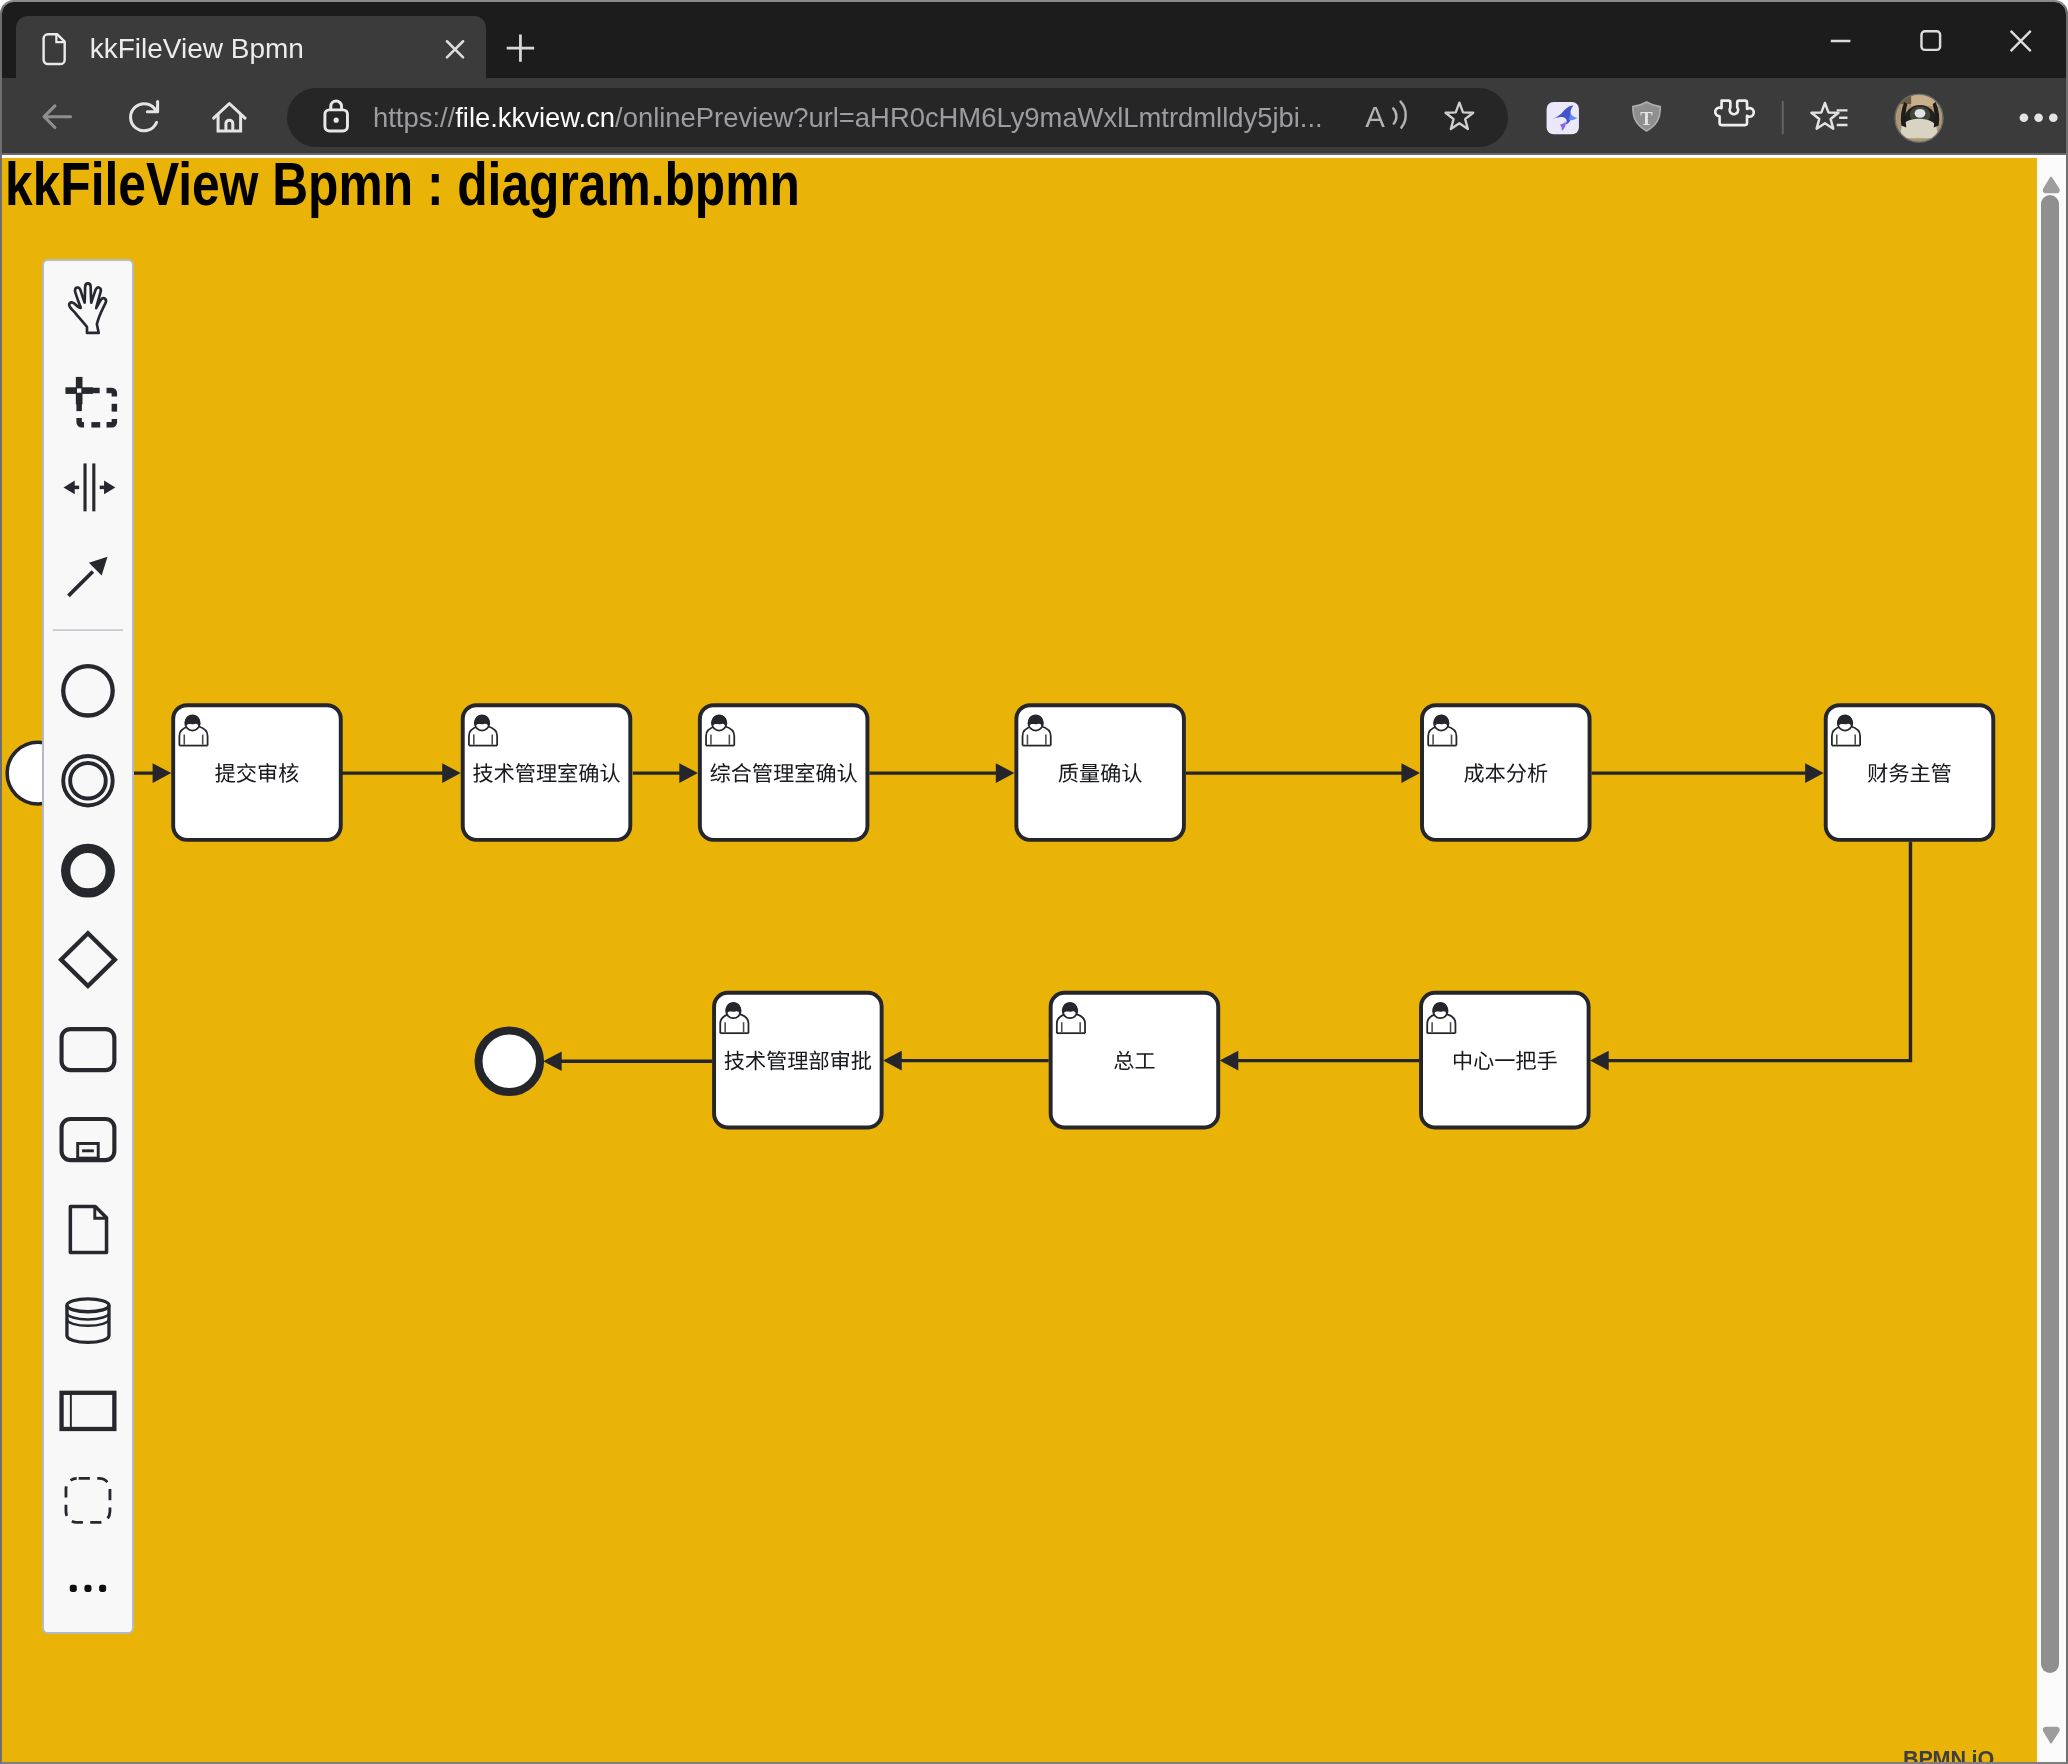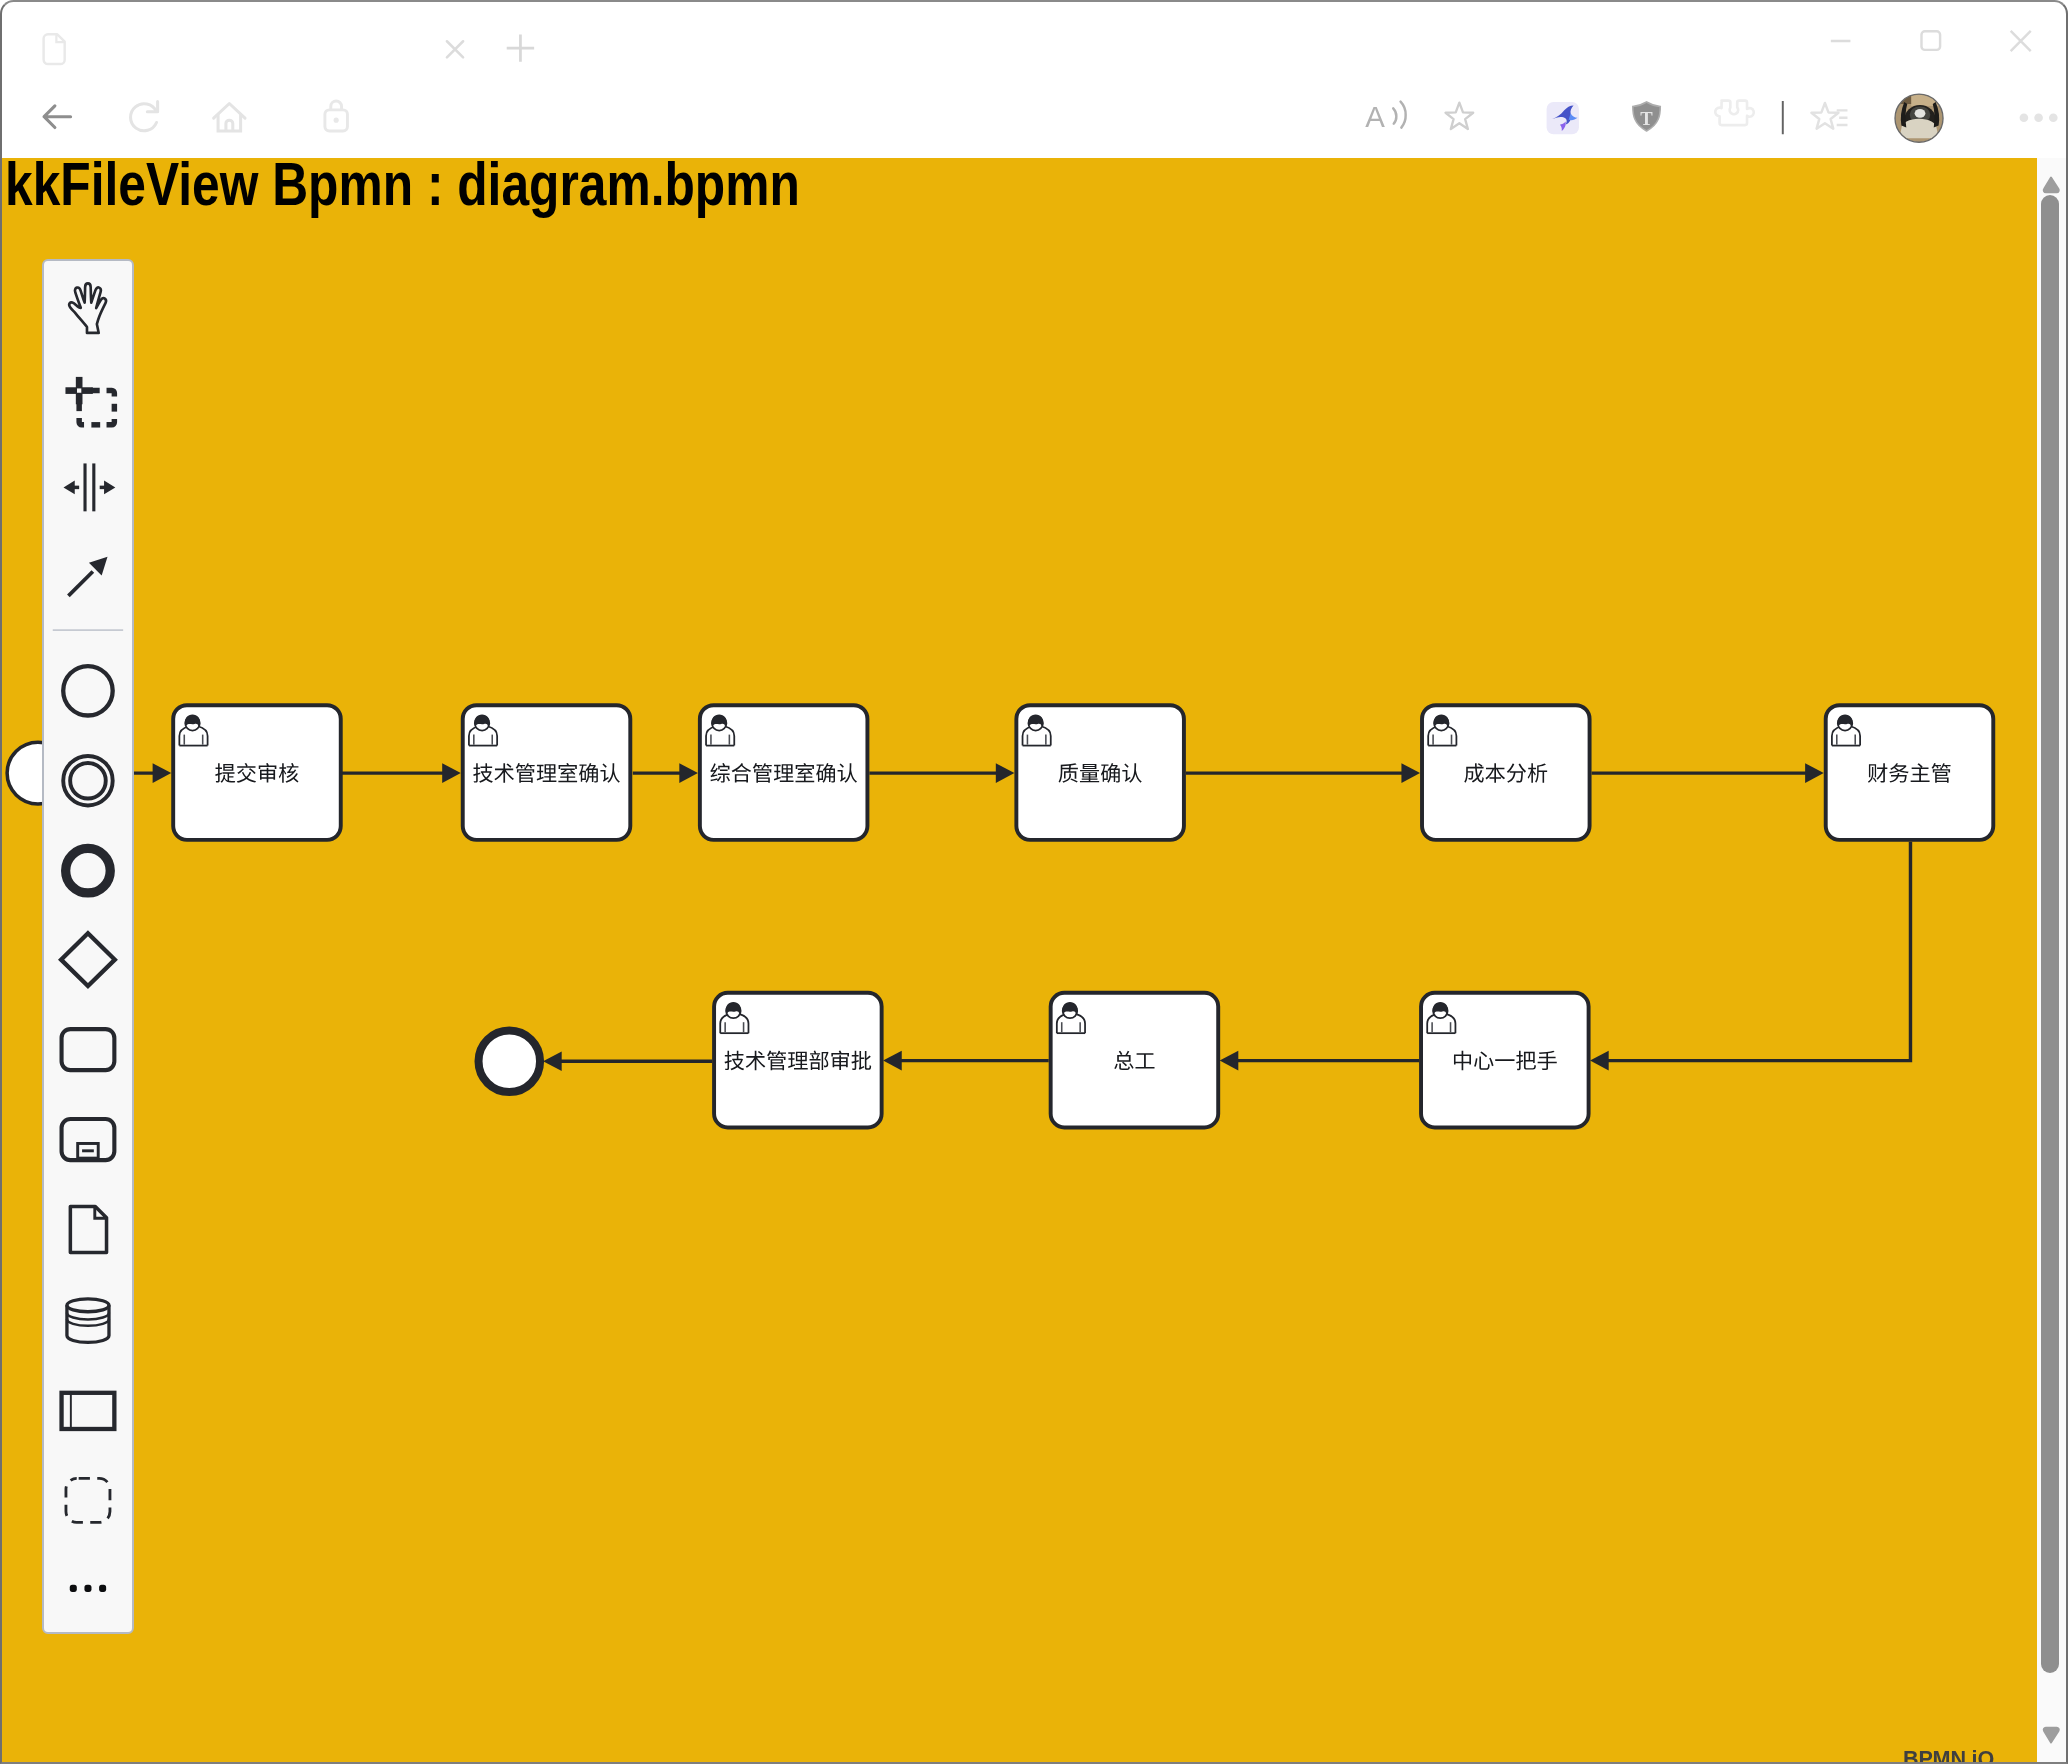--- a/index.html
+++ b/index.html
@@ -25,20 +25,30 @@
 #palette svg { left:-2px; top:-2px; }
 #sbar { position:absolute; right:0; top:0; width:29px; height:1605px; background:#fafafa; }
 #thumb { position:absolute; left:3.9px; top:37px; width:18.6px; height:1478px;
   background:#8f8f8f; border-radius:9.3px; }
 #wm { position:absolute; left:1901px; top:1588px; font-size:21.6px; font-weight:bold;
   color:#3f3f3f; letter-spacing:-0.2px; }
 svg { position:absolute; left:0; top:0; }
 </style></head>
 <body>
 <div id="frame">
+ <div id="titlebar">
+  <div id="tab">
+        <div id="tabtitle">kkFileView Bpmn</div>
+      </div>
+ </div>
+ <div id="navbar">
+  <div id="pill">
+        <div id="url">https://<b>file.kkview.cn</b>/onlinePreview?url=aHR0cHM6Ly9maWxlLmtrdmlldy5jbi...</div>
+      </div>
+ </div>
  <svg id="chromeicons" width="2068" height="157" viewBox="0 0 2110 160" style="left:-2px;top:-2px">
 <path d="M58,34.8 H49 a4.5,4.5 0 0 0 -4.5,4.5 v21.5 a4.5,4.5 0 0 0 4.5,4.5 h12.5 a4.5,4.5 0 0 0 4.5,-4.5 V42.5 L58.2,34.8 Z" fill="none" stroke="#e9e9e9" stroke-width="2.5" stroke-linejoin="round"></path>
 <path d="M57.5,35.2 v7.8 h8.2" fill="none" stroke="#e9e9e9" stroke-width="2.3"></path>
 <path d="M456,42 l16.5,16.5 M472.5,42 L456,58.5" stroke="#dcdcdc" stroke-width="2.6" stroke-linecap="round"></path>
 <path d="M531,35 v28 M517,49 h28" stroke="#d8d8d8" stroke-width="2.8"></path>
 <line x1="1868" y1="41.7" x2="1888" y2="41.7" stroke="#dcdcdc" stroke-width="2.6"></line>
 <rect x="1960.5" y="31.8" width="19" height="19" rx="3.5" fill="none" stroke="#dcdcdc" stroke-width="2.5"></rect>
 <path d="M2051.5,31.5 L2072,52 M2072,31.5 L2051.5,52" stroke="#dcdcdc" stroke-width="2.5"></path>
 <path d="M72,119 H45 M56,108 L45,119 L56,130" fill="none" stroke="#8e8e8e" stroke-width="3.2" stroke-linecap="round" stroke-linejoin="round"></path>
 <path d="M159.4,113.5 a13.8,13.8 0 1 0 0.3,11.4" fill="none" stroke="#e4e4e4" stroke-width="3.1" stroke-linecap="round"></path>

